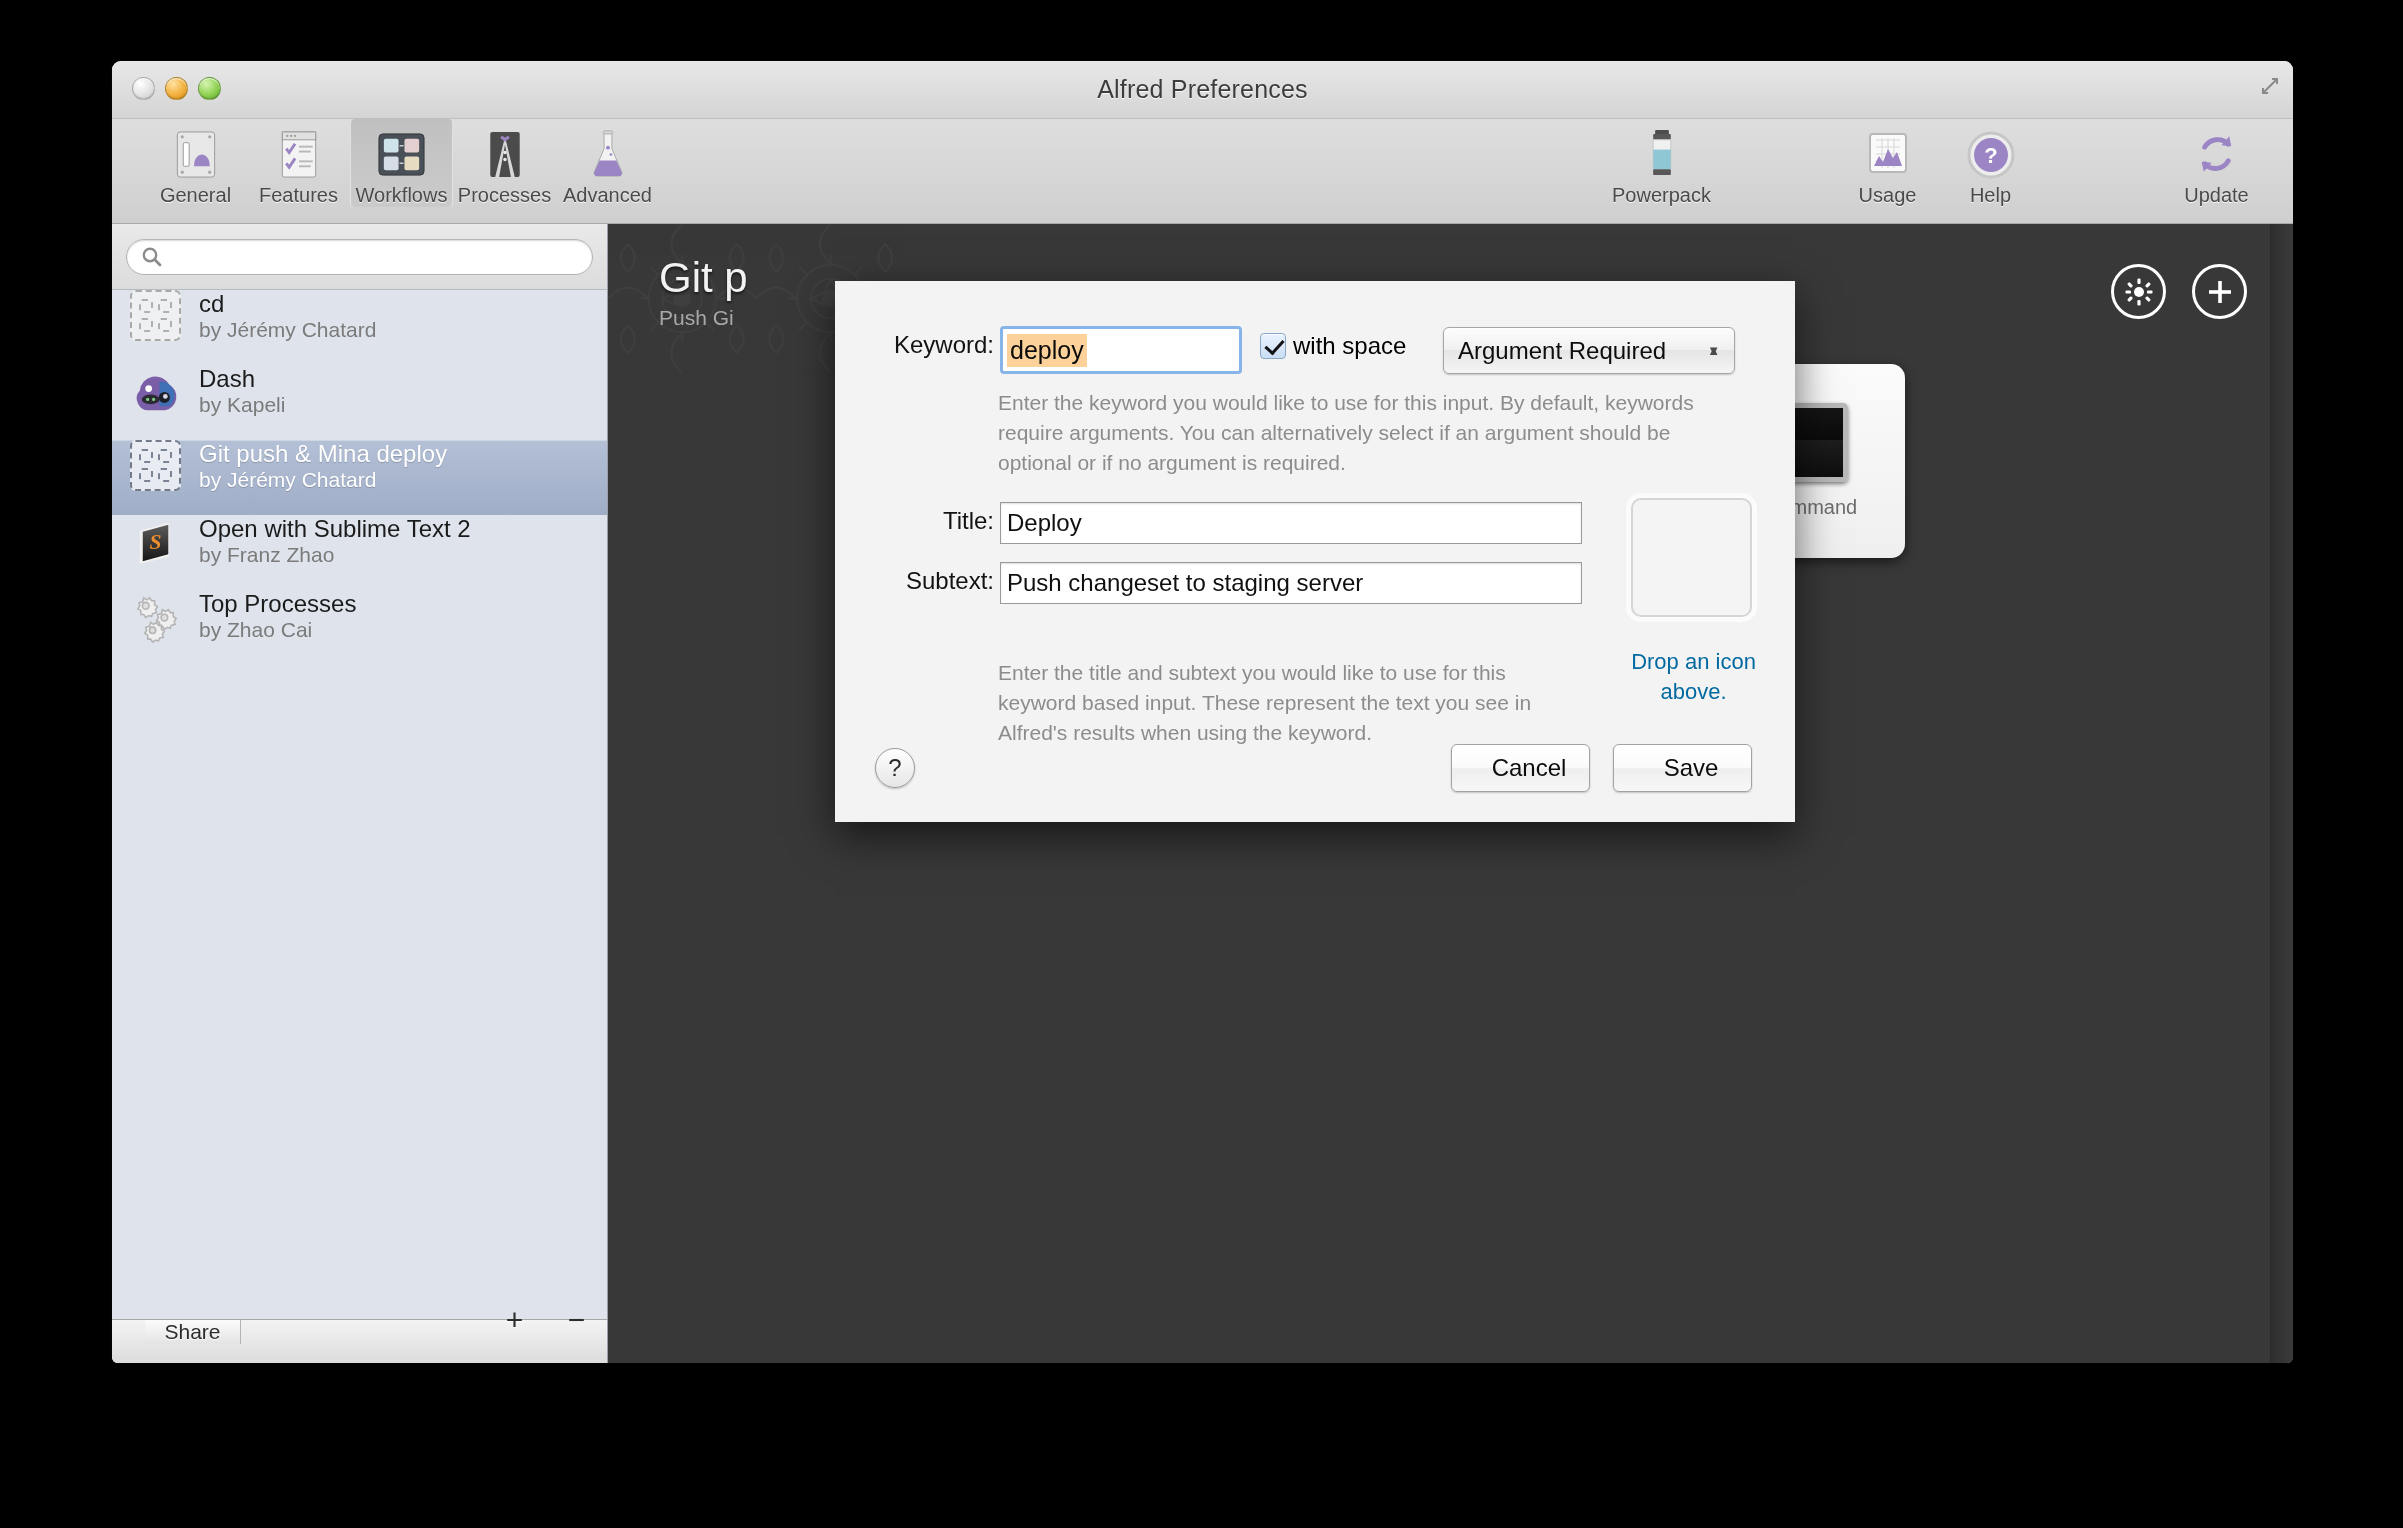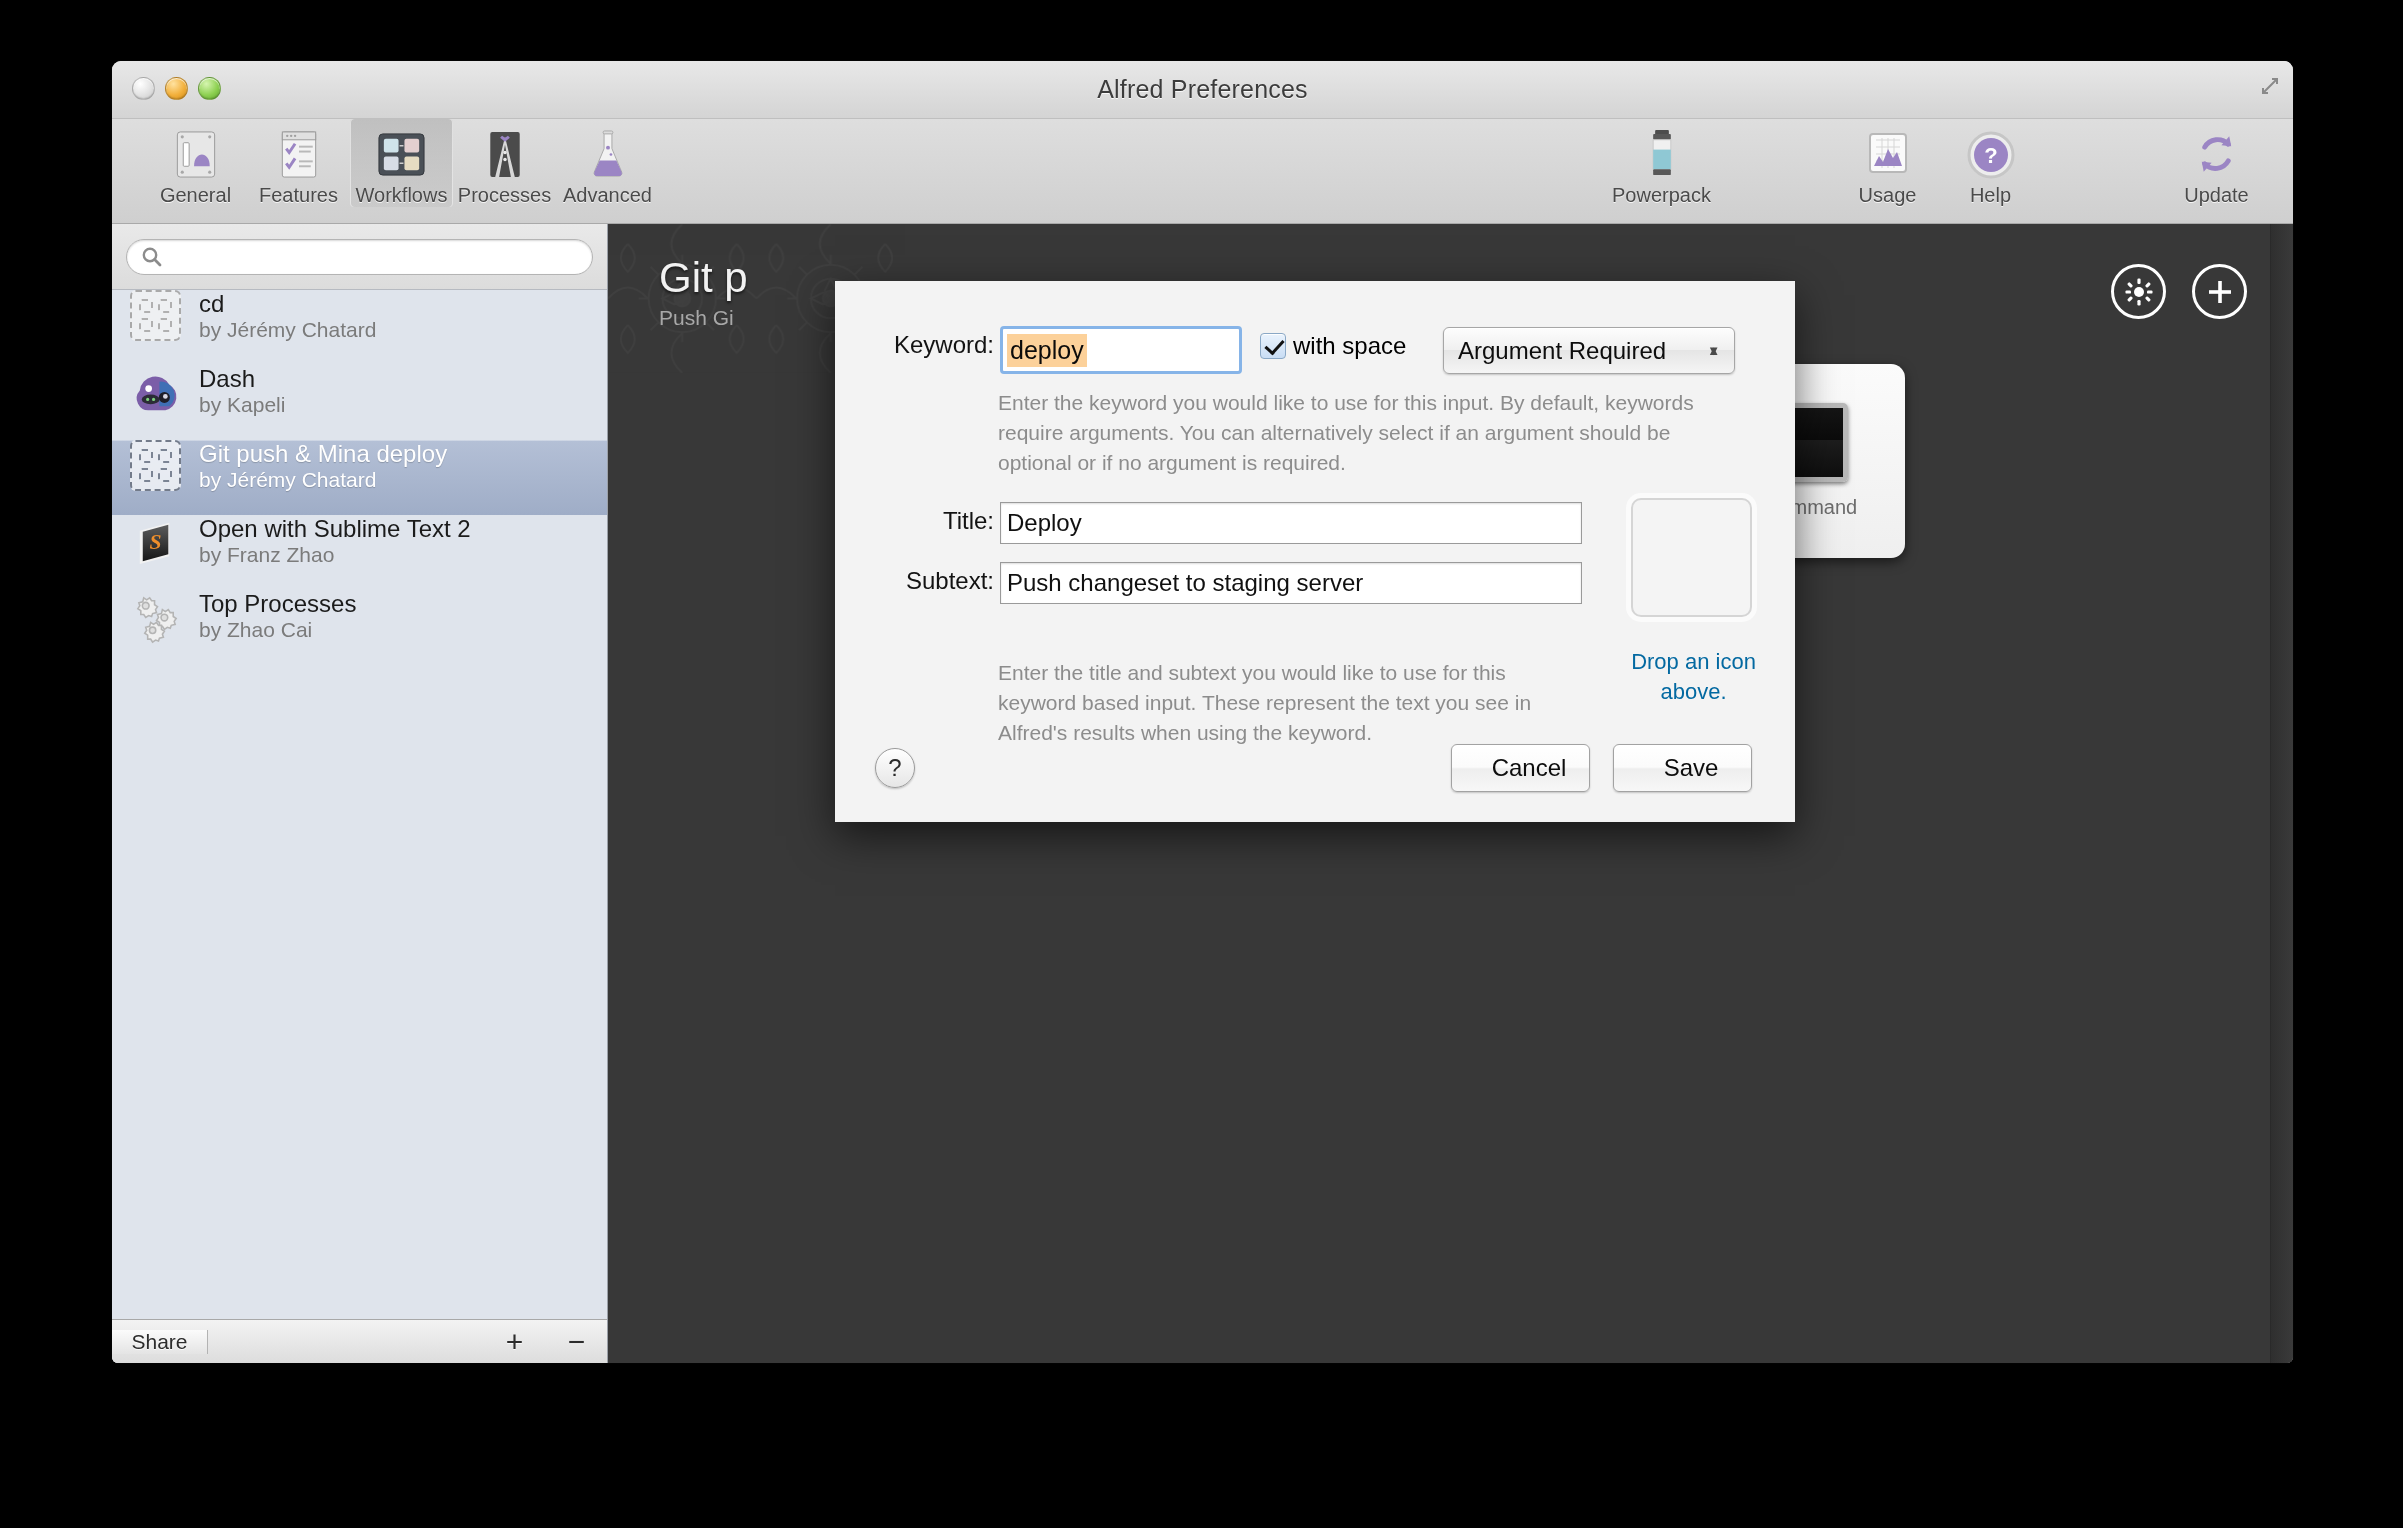--- a/index.html
+++ b/index.html
@@ -113,23 +113,24 @@
     width:51px; height:51px; border:2px dashed #a9a9a9; border-radius:6px;
     background:#eef0f2; box-sizing:border-box; padding:7px;
     display:grid; grid-template-columns:1fr 1fr; grid-template-rows:1fr 1fr; gap:5px;
   }
   .ico-dashed span { border:2px dashed #b0b0b0; border-radius:3px; }
   .wf-row.selected .ico-dashed { background:rgba(255,255,255,.72); border-color:#737b8a; }
   .wf-row.selected .ico-dashed span { border-color:#7b8494; }
 
   
   .sb-bottom {
-    height:44px; display:flex; align-items:center;
+    height:44px; display:flex; align-items:flex-start;
     background: linear-gradient(to bottom,#f3f3f3,#dcdcdc);
     border-top:1px solid #a8a8a8;
+    padding-left:33px;
   }
   .sb-btn {
     display:flex; align-items:center; justify-content:center;
     font-size:21px; color:#2c2c2c; text-shadow:0 1px 0 rgba(255,255,255,.8);
     border-right:1px solid #b3b3b3; cursor:default;
     background: linear-gradient(to bottom,#fbfbfb,#e4e4e4);
   }
   .sb-share { width:95px; }
   .sb-fill { flex:1; background: linear-gradient(to bottom,#efefef,#e3e3e3); border-right:1px solid #b3b3b3;}
   .sb-plus, .sb-minus { width:61px; font-size:30px; line-height:0; }

